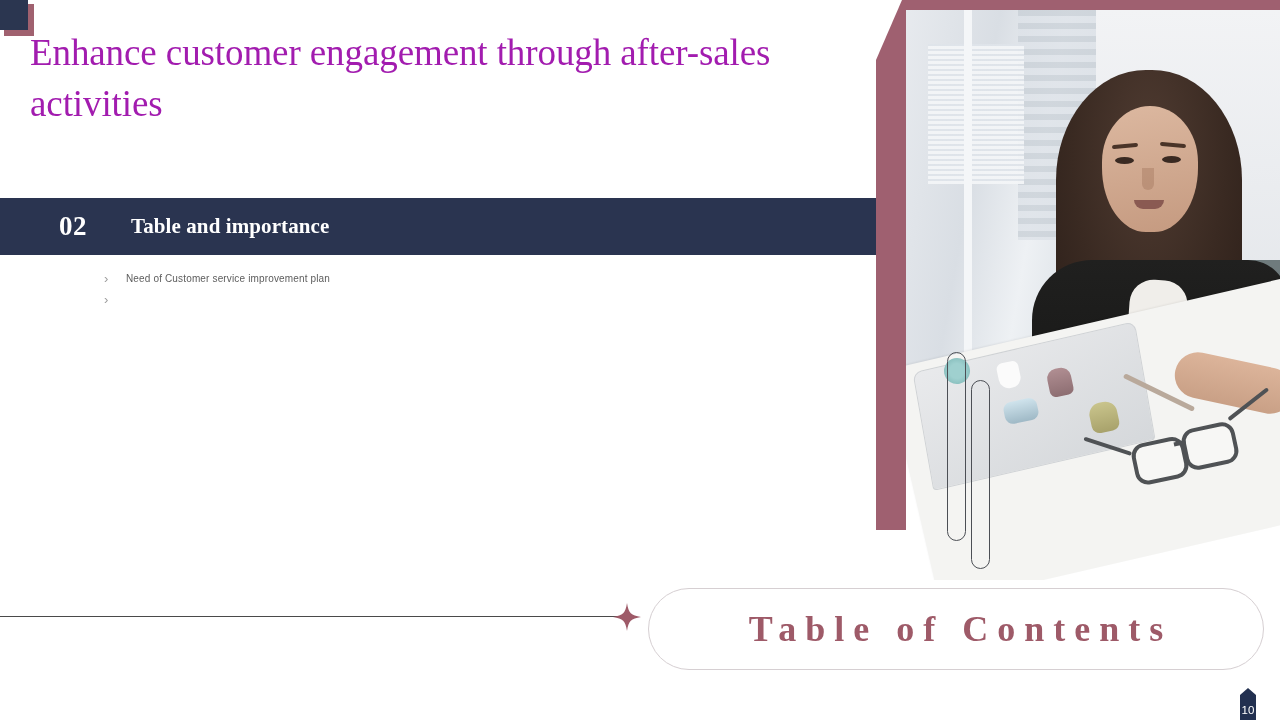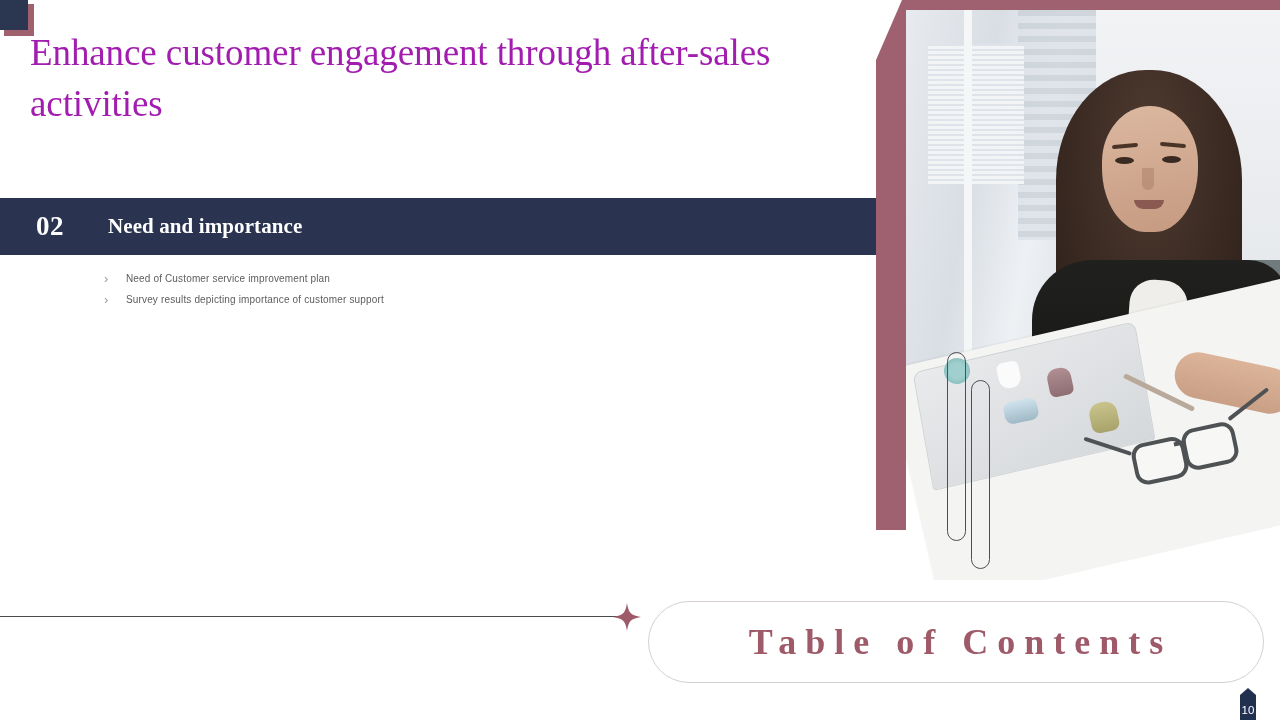--- a/index.html
+++ b/index.html
@@ -62,20 +62,21 @@
   
   .section-banner {
     position: absolute;
     left: 0;
     top: 198px;
     width: 896px;
     height: 57px;
     background: #2a3450;
     display: flex;
     align-items: center;
+    padding-left: 23px;
   }
   .section-num {
     font-family: "Liberation Serif", serif;
     font-weight: bold;
     color: #ffffff;
     font-size: 27px;
     margin-left: 36px;
     letter-spacing: 0.5px;
     width: 72px;
   }
@@ -285,21 +286,21 @@
   .sparkle {
     position: absolute;
     left: 612px;
     top: 602px;
     width: 30px;
     height: 30px;
   }
   .toc-pill {
     position: absolute;
     left: 648px;
-    top: 601px;
+    top: 588px;
     width: 614px;
     height: 80px;
     border: 1.2px solid #d6cfd2;
     border-radius: 999px;
     background: #ffffff;
     display: flex;
     align-items: center;
     justify-content: center;
   }
   .toc-text {
@@ -336,31 +337,30 @@
 
   <div class="corner-deco">
     <div class="shadow"></div>
     <div class="face"></div>
   </div>
 
   <div class="slide-title">Enhance customer engagement through after-sales activities</div>
 
   <div class="section-banner">
     <div class="section-num">02</div>
-    <div class="section-label">Need and importance</div>
+    <div class="section-label">Table and importance</div>
   </div>
 
   <div class="bullet-list">
     <div class="bullet-row">
       <span class="bullet-mark">›</span>
       <span class="bullet-text">Need of Customer service improvement plan</span>
     </div>
     <div class="bullet-row">
       <span class="bullet-mark">›</span>
-      <span class="bullet-text">Survey results depicting importance of customer support</span>
     </div>
   </div>
 
   <div class="photo-wrap">
     <div class="photo-frame"></div>
     <div class="photo">
       <div class="ph-window"></div>
       <div class="ph-bldg"></div>
       <div class="ph-blind"></div>
       <div class="ph-mullion"></div>

